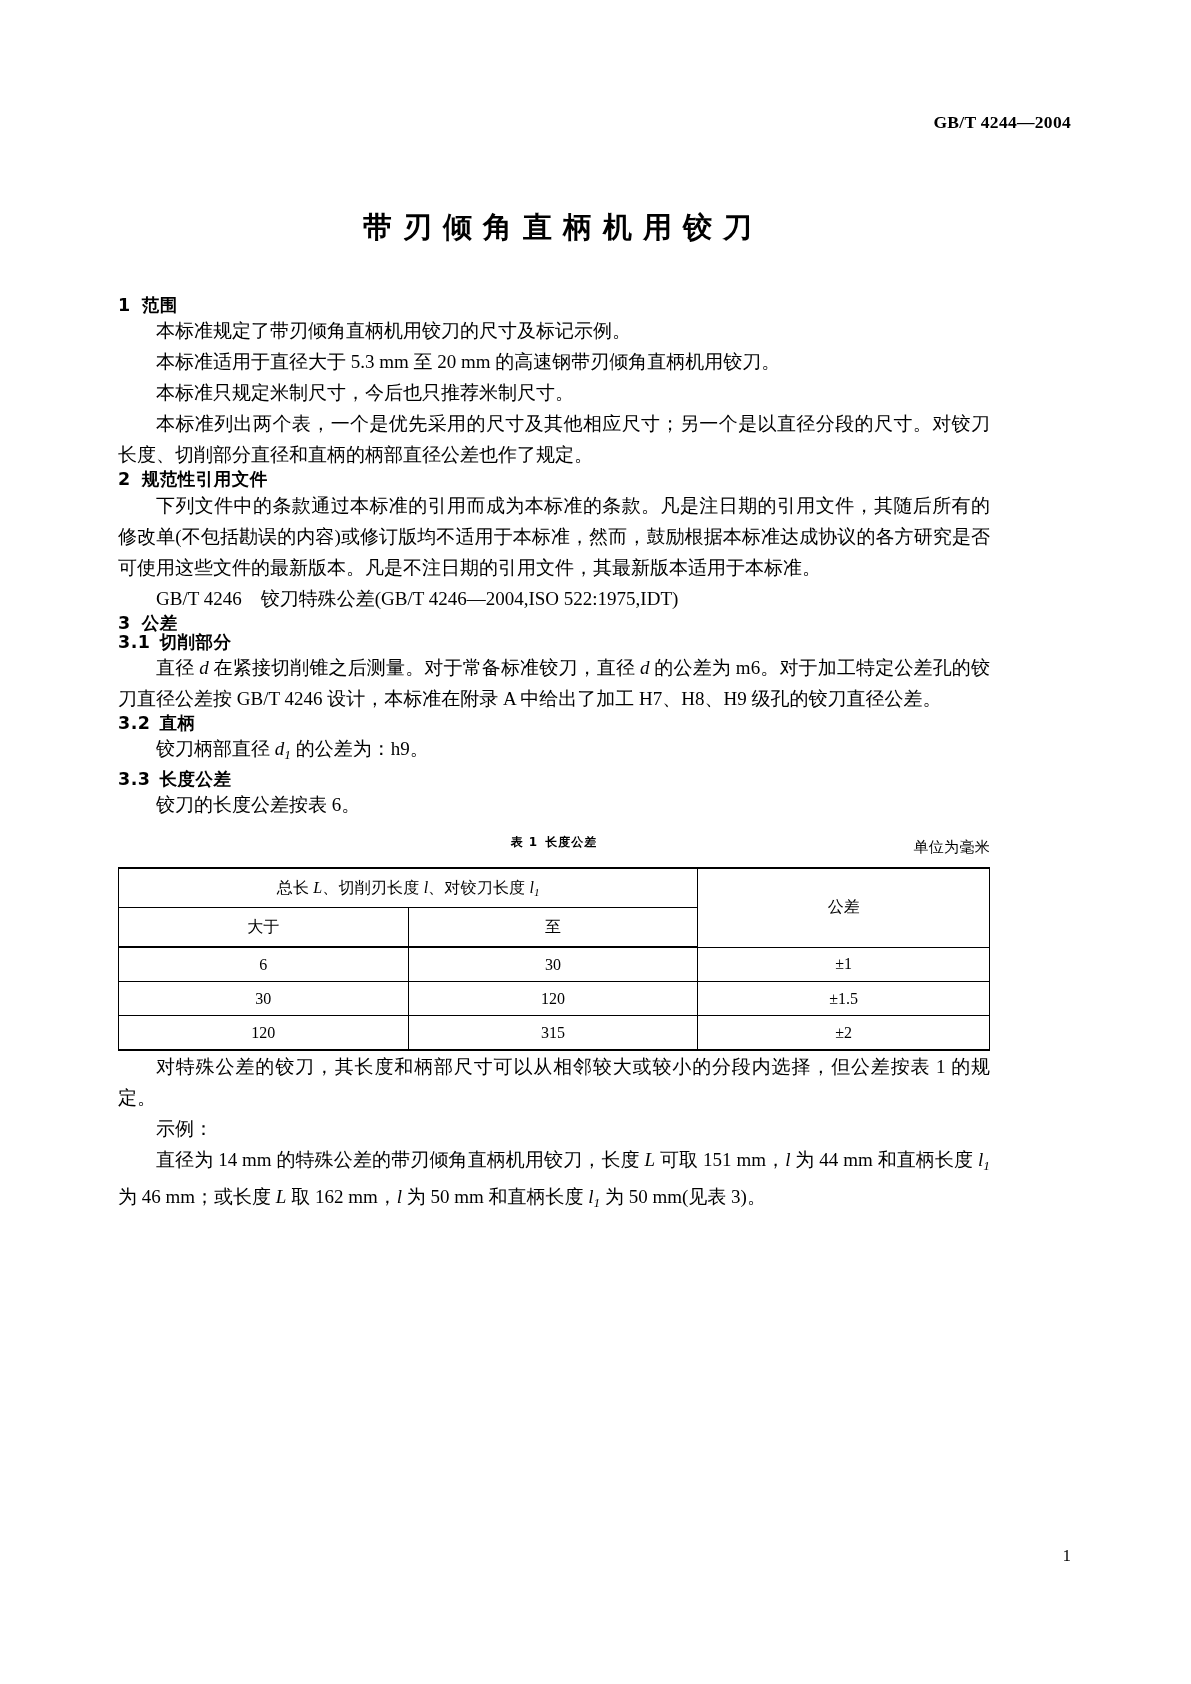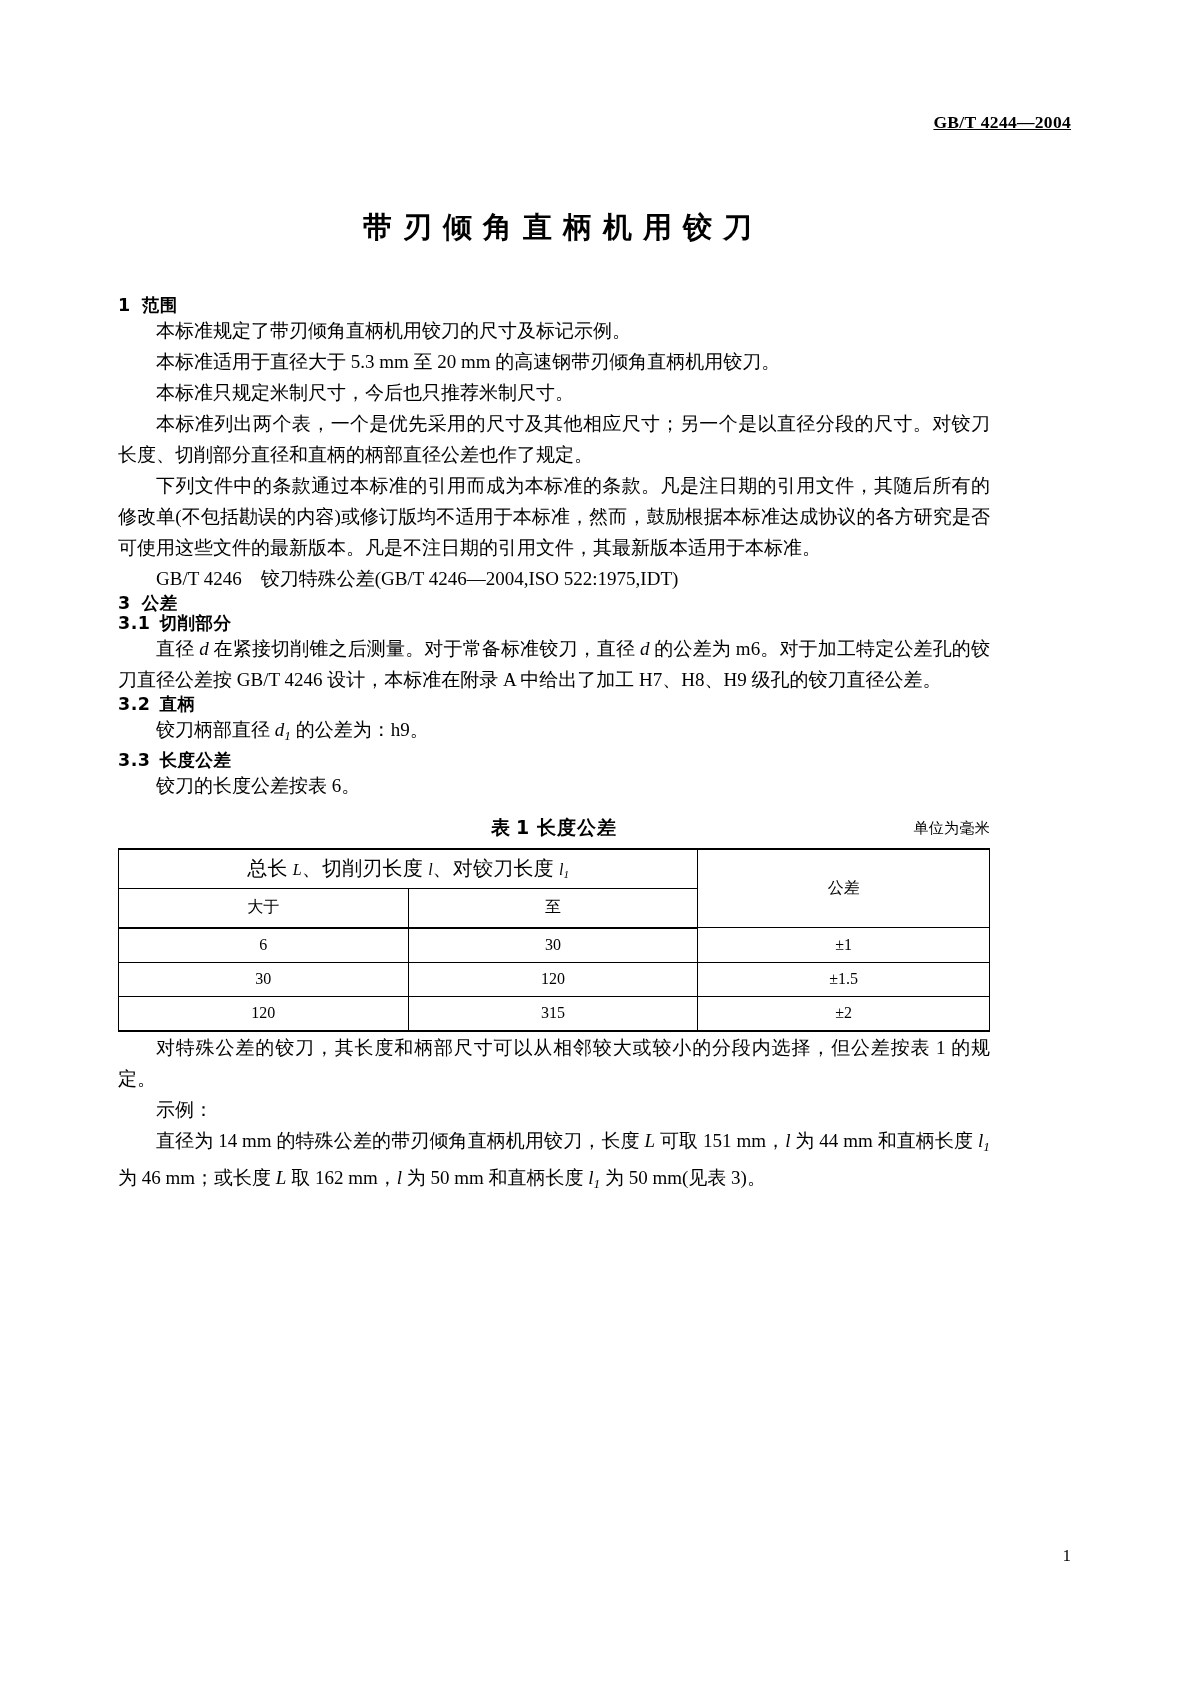--- a/index.html
+++ b/index.html
@@ -25,21 +25,20 @@
   
   .doc-header {
     position: absolute;
     top: 112px;
     right: 120px;
     font-family: "Liberation Serif", serif;
     font-weight: bold;
     font-size: 17.5px;
     letter-spacing: 0.3px;
     white-space: nowrap;
-    text-decoration: underline;
   }
   
   .doc-title {
     position: absolute;
     top: 208px;
     left: 0;
     width: 1115px;
     text-align: center;
     font-family: "DejaVu Sans", sans-serif;
     font-weight: bold;
@@ -85,21 +84,21 @@
   
   .table-block { margin-top: 14px; }
   .table-caption-row {
     position: relative;
     height: 28px;
   }
   .table-caption {
     text-align: center;
     font-family: "DejaVu Sans", sans-serif;
     font-weight: bold;
-    font-size: 19px;
+    font-size: 12px;
     letter-spacing: 1px;
   }
   .table-caption .cap-num { margin: 0 7px 0 5px; }
   .table-unit {
     position: absolute;
     right: 0;
     top: 4px;
     font-family: "Liberation Serif", serif;
     font-size: 15px;
     letter-spacing: 0.3px;
@@ -112,21 +111,21 @@
     font-size: 16px;
   }
   table.t1 td, table.t1 th {
     border: 1px solid #000000;
     text-align: center;
     font-weight: normal;
     padding: 0;
     height: 37px;
     vertical-align: middle;
   }
-  table.t1 .thead-span { font-size: 20px; letter-spacing: 0.2px; }
+  table.t1 .thead-span { font-size: 16px; letter-spacing: 0.2px; }
   table.t1 tr.head-row td { height: 38px; }
   table.t1 tr.data-row td { height: 33px; font-size: 16px; }
   table.t1 .outer-top { border-top: 2px solid #000; }
   table.t1 .outer-bottom { border-bottom: 2px solid #000; }
   table.t1 .thick-under { border-bottom: 2px solid #000; }
   .col-a { width: 290px; margin-left: 20px; }
   .col-b { width: 290px; }
   .col-c { width: 292px; }
 
   
@@ -151,20 +150,23 @@
 
     <h2 class="sec">
       <span class="sec-num">1</span><span>范围</span>
     </h2>
 
     <p class="body indent gap-sec-after">本标准规定了带刃倾角直柄机用铰刀的尺寸及标记示例。</p>
     <p class="body indent">本标准适用于直径大于 5.3 mm 至 20 mm 的高速钢带刃倾角直柄机用铰刀。</p>
     <p class="body indent">本标准只规定米制尺寸，今后也只推荐米制尺寸。</p>
     <p class="body indent">本标准列出两个表，一个是优先采用的尺寸及其他相应尺寸；另一个是以直径分段的尺寸。对铰刀长度、切削部分直径和直柄的柄部直径公差也作了规定。</p>
 
+    <h2 class="sec gap-sec-before">
+      <span class="sec-num">2</span><span>规范性引用文件</span>
+    </h2>
 
     <p class="body indent gap-sec-after">下列文件中的条款通过本标准的引用而成为本标准的条款。凡是注日期的引用文件，其随后所有的修改单(不包括勘误的内容)或修订版均不适用于本标准，然而，鼓励根据本标准达成协议的各方研究是否可使用这些文件的最新版本。凡是不注日期的引用文件，其最新版本适用于本标准。</p>
     <p class="body indent">GB/T 4246　铰刀特殊公差(GB/T 4246—2004,ISO 522:1975,IDT)</p>
 
     <h2 class="sec gap-sec-before">
       <span class="sec-num">3</span><span>公差</span>
     </h2>
 
     <h2 class="sec gap-sec-after">
       <span class="sec-sub-num">3.1</span><span>切削部分</span>

